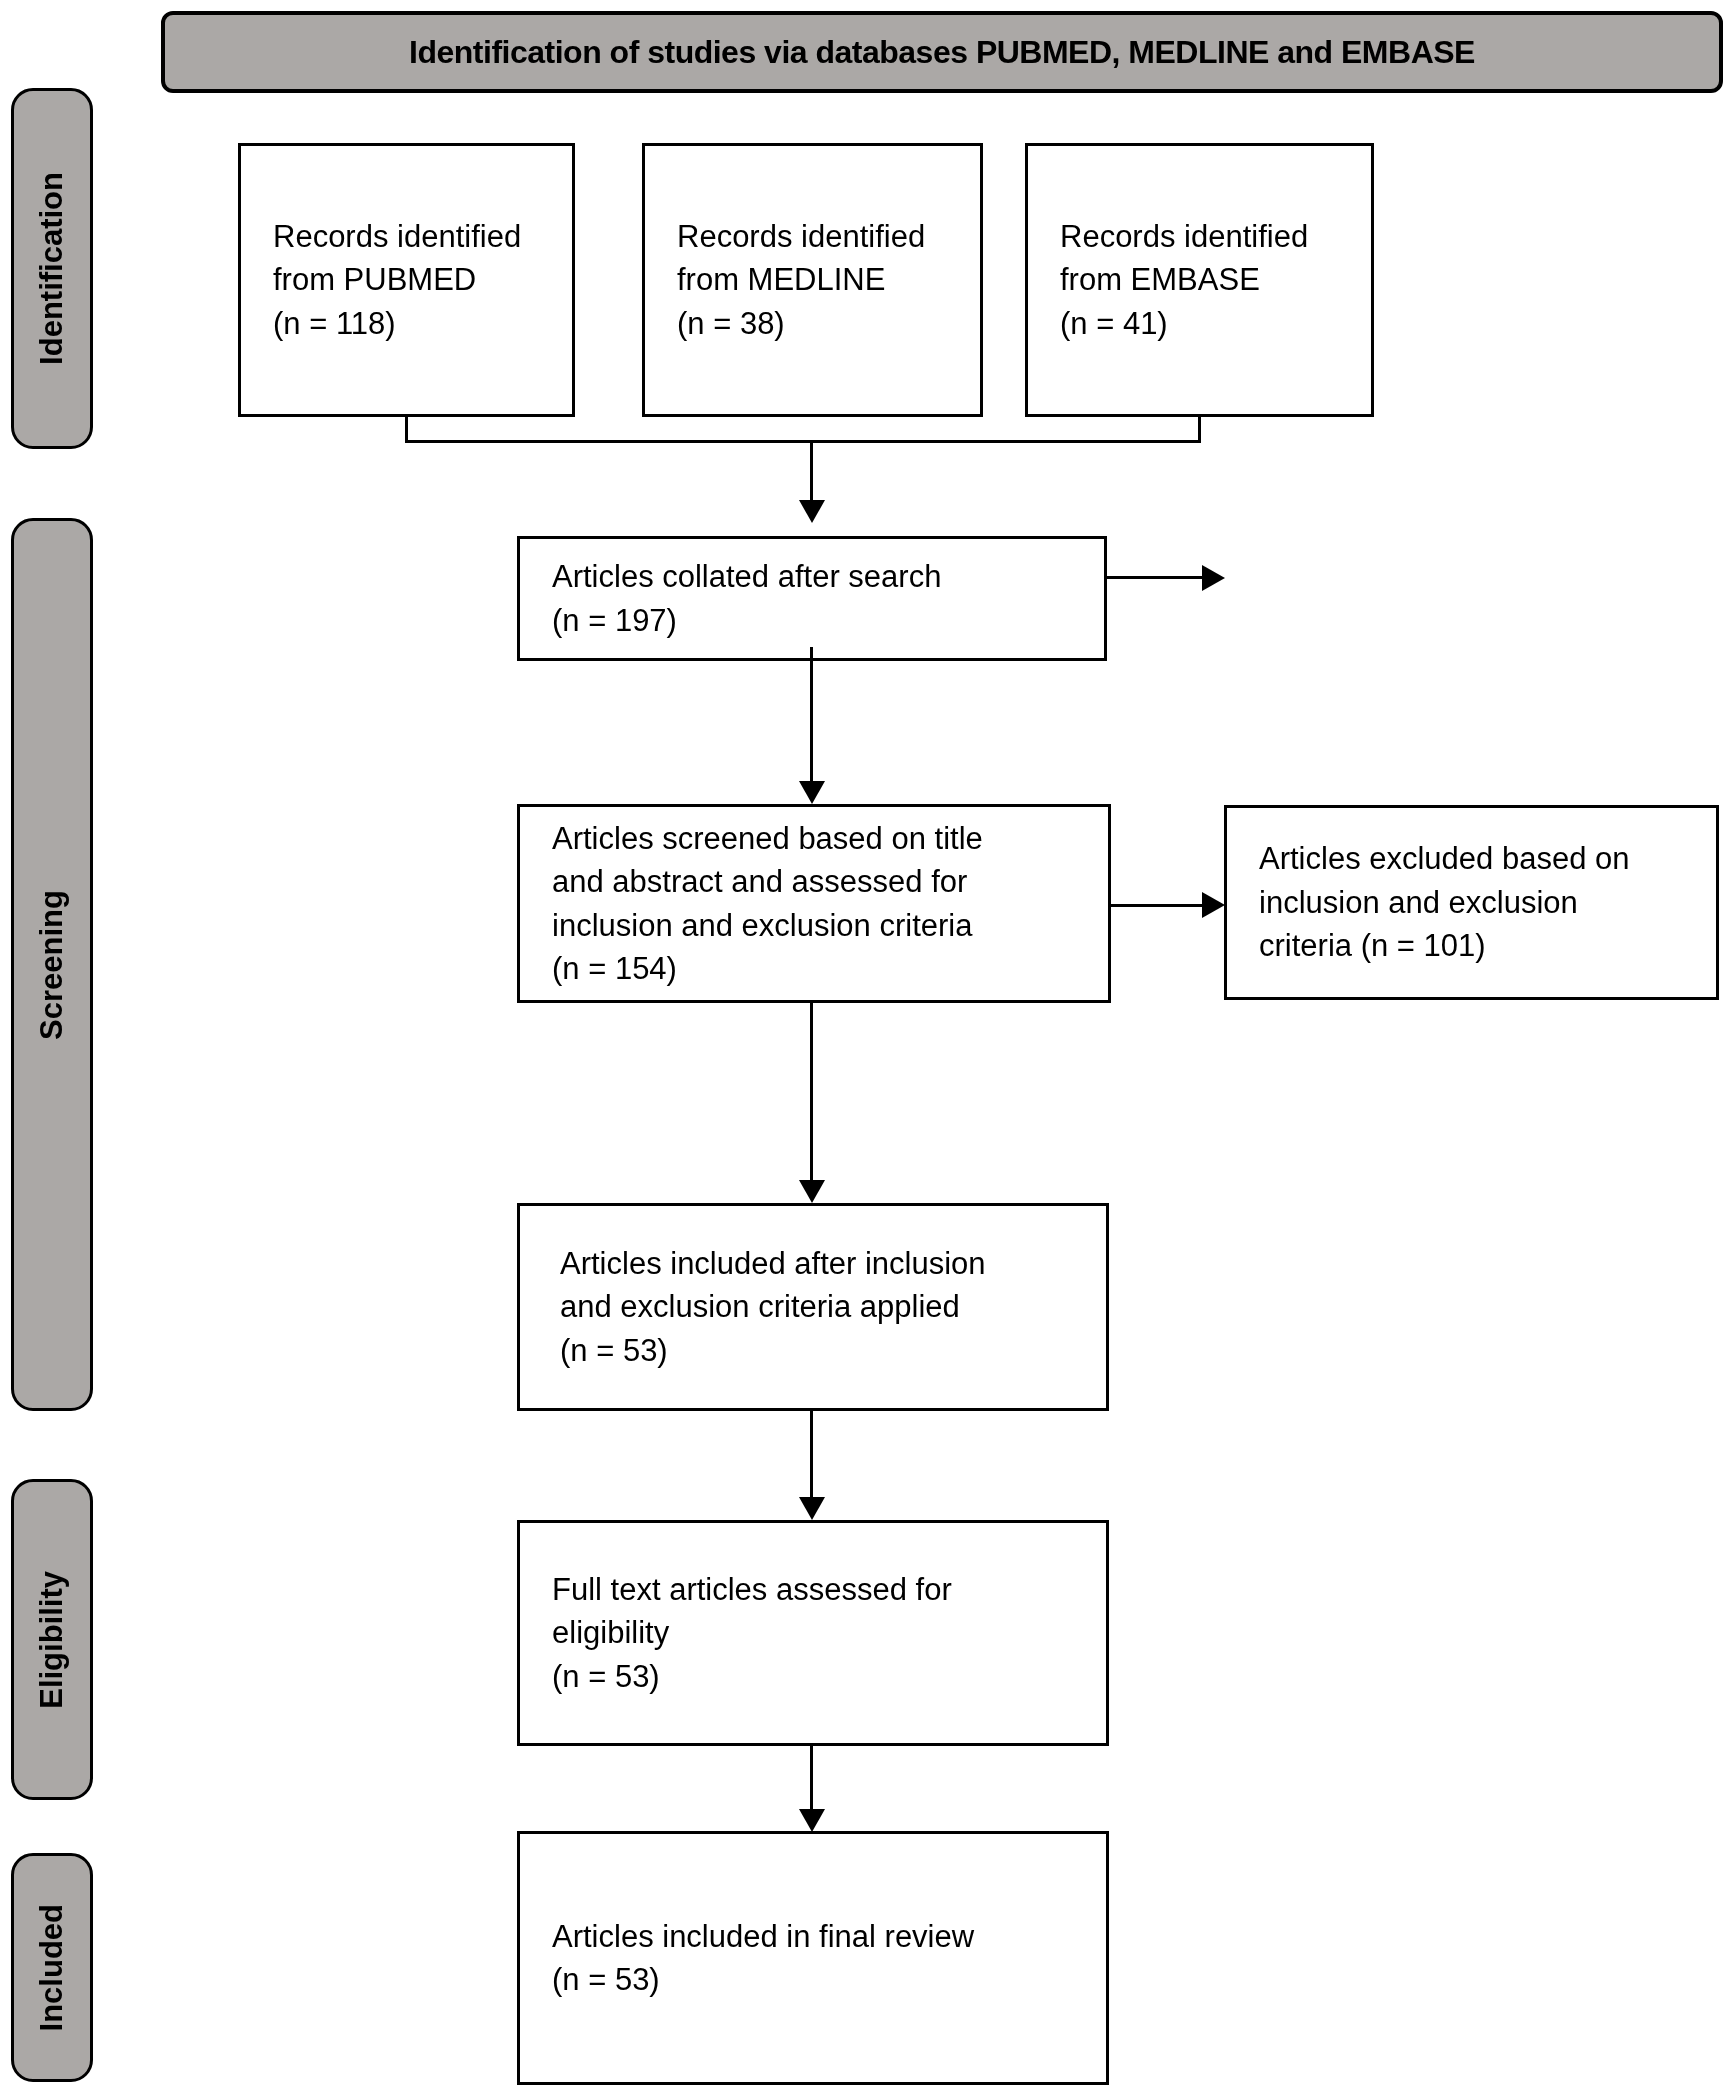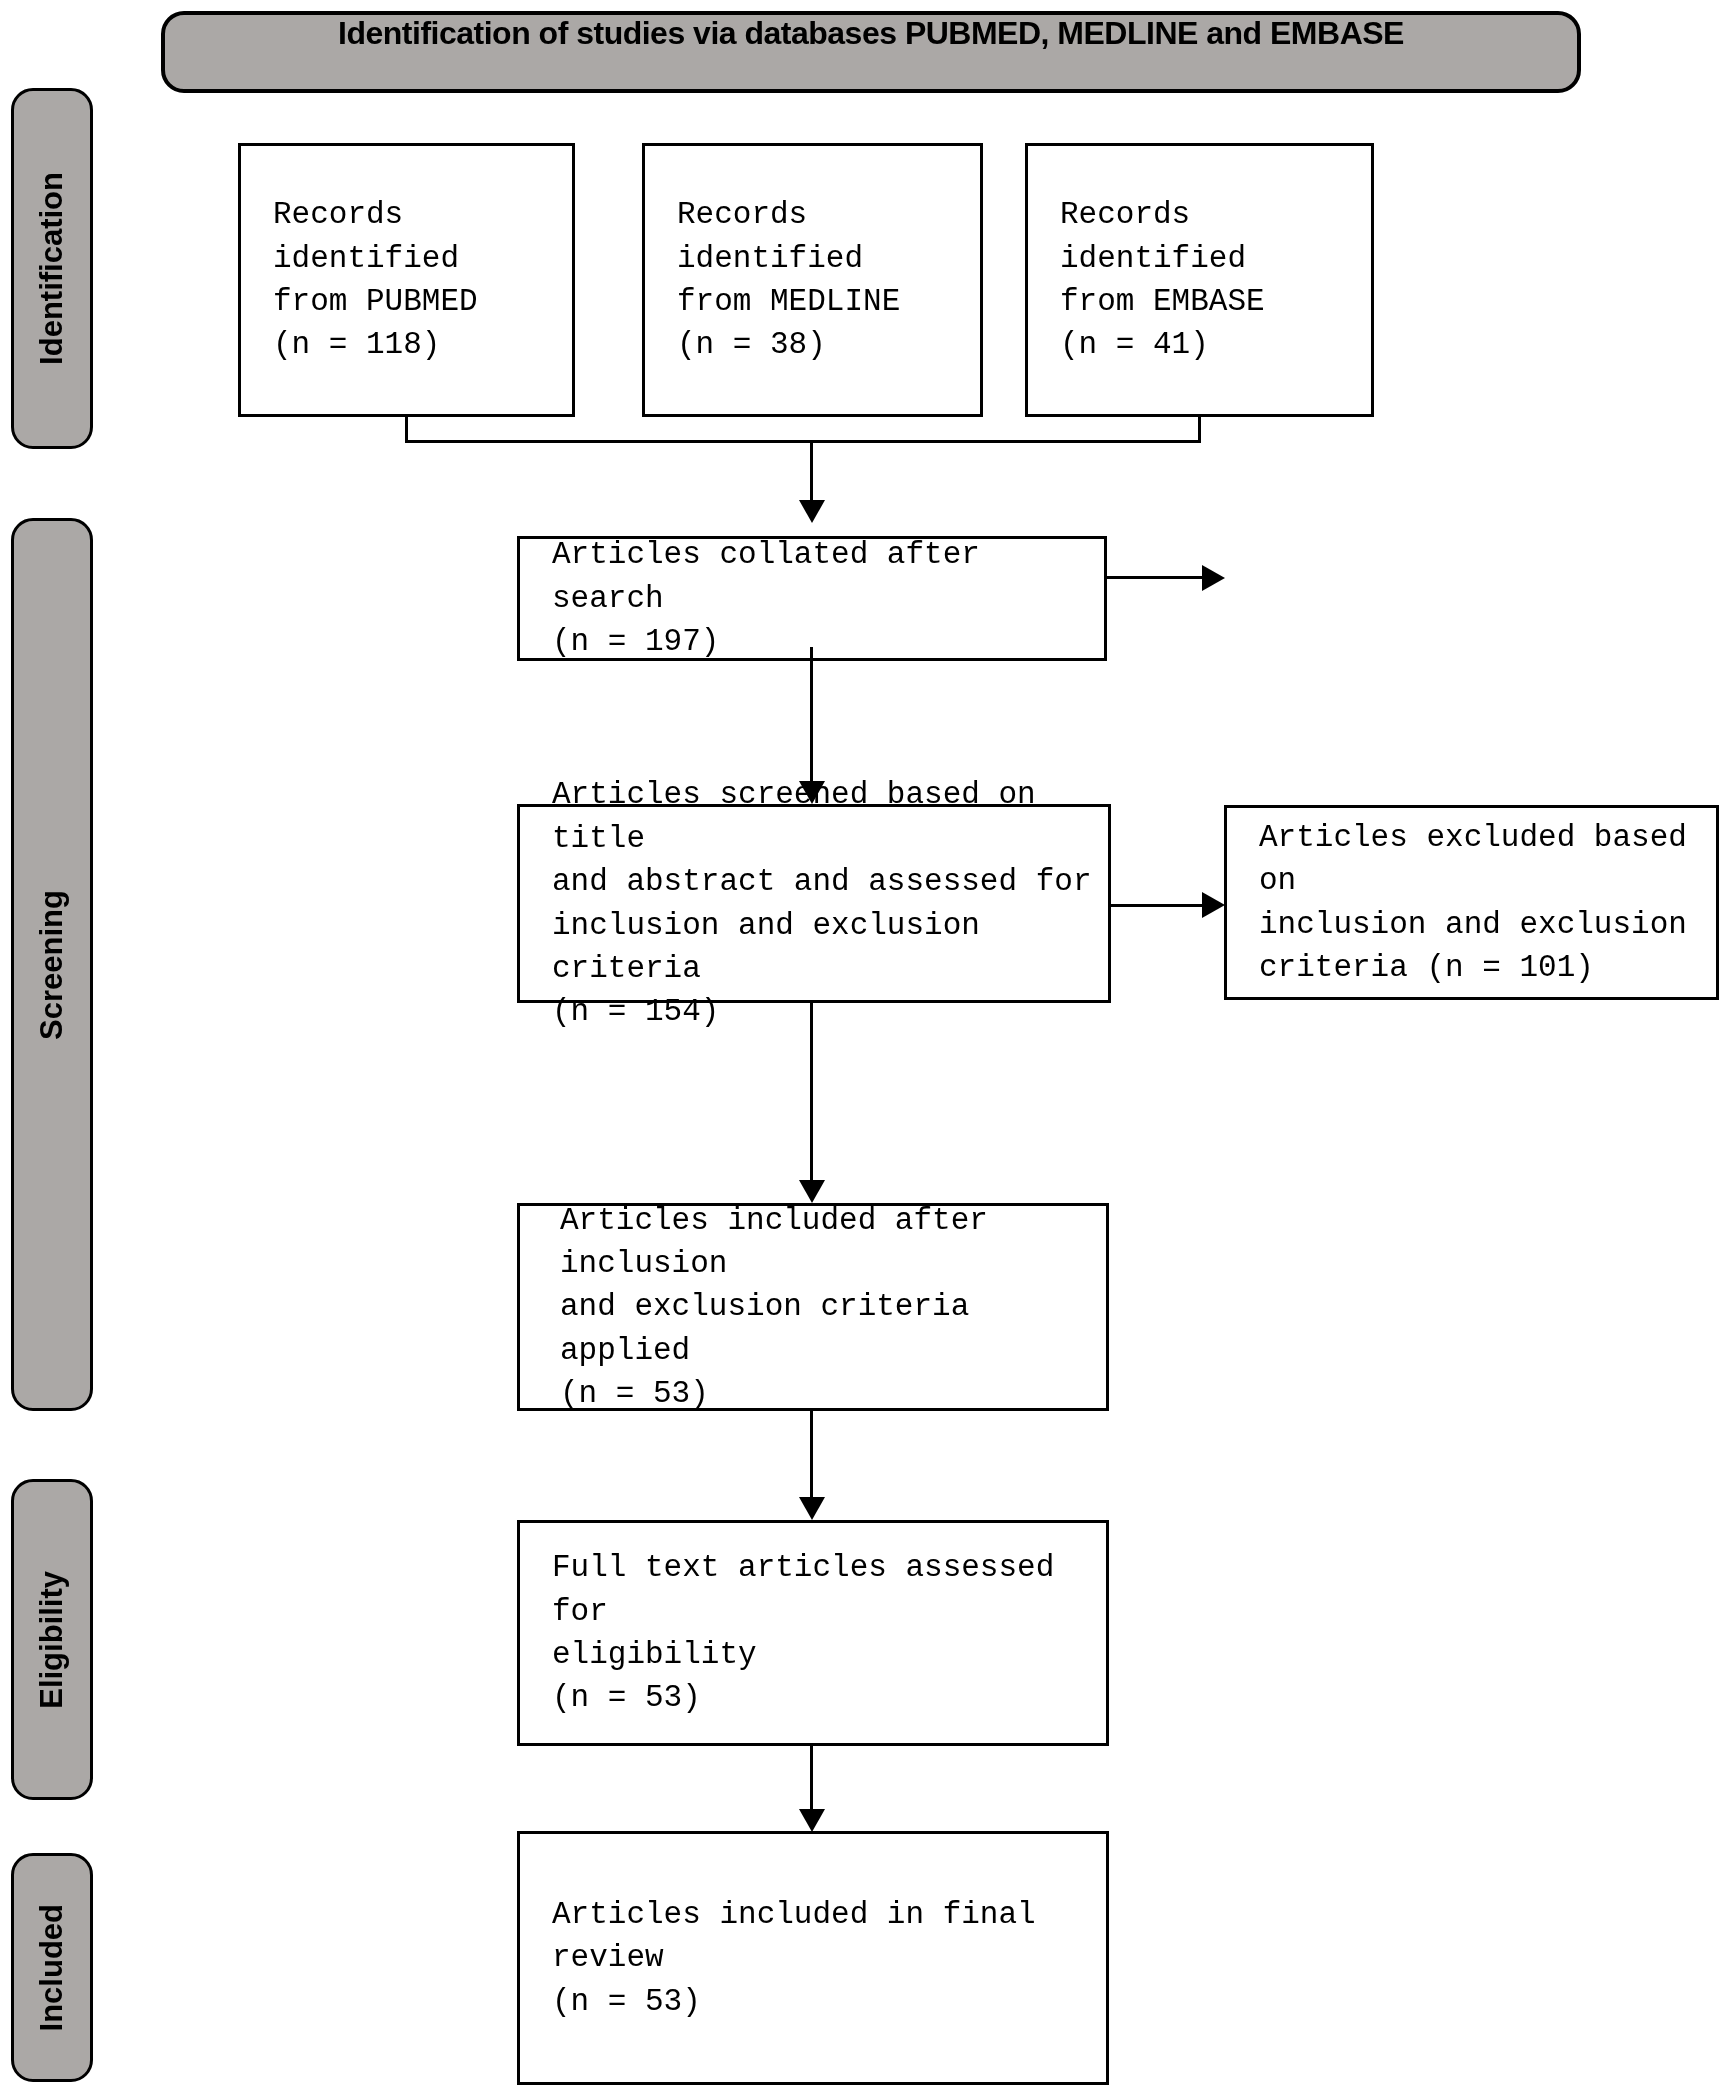--- a/index.html
+++ b/index.html
@@ -13,25 +13,25 @@
     width:1731px;
     height:2097px;
     background:var(--box_white,#fff);
     font-family:"Liberation Sans", sans-serif;
     color:#000;
     overflow:hidden;
   }
   .canvas *{box-sizing:border-box;}
   .banner{
     position:absolute;
-    left:161px;top:11px;width:1420px;height:82px;
+    left:161px;top:11px;width:1562px;height:82px;
     background:var(--banner_gray,#aba8a6);
     border:4px solid var(--line_black,#000);
-    border-radius:23px;
-    display:flex;align-items:flex-start;justify-content:center;
+    border-radius:12px;
+    display:flex;align-items:center;justify-content:center;
     font-weight:bold;font-size:32px;letter-spacing:-0.5px;
     text-align:center;
   }
   .stage{
     position:absolute;
     left:11px;width:82px;
     background:var(--banner_gray,#aba8a6);
     border:3.5px solid var(--line_black,#000);
     border-radius:22px;
     display:flex;align-items:center;justify-content:center;
@@ -46,21 +46,20 @@
   .stage-screening{top:518px;height:893px;}
   .stage-eligibility{top:1479px;height:321px;}
   .stage-included{top:1853px;height:229px;}
   .fbox{
     position:absolute;
     background:var(--box_white,#fff);
     border:3.5px solid var(--line_black,#000);
     display:flex;align-items:center;
     font-size:31px;line-height:1.4;
     padding:5px 15px 5px 32px;
-    font-family:Liberation Mono, monospace;
   }
   .fbox-text{white-space:pre-line;}
   .box-pubmed{left:238px;top:143px;width:337px;height:274px;}
   .box-medline{left:642px;top:143px;width:341px;height:274px;}
   .box-embase{left:1025px;top:143px;width:349px;height:274px;}
   .box-collated{left:517px;top:536px;width:590px;height:125px;}
   .box-duplicates{left:1224px;top:525px;width:476px;height:113px;}
   .box-screened{left:517px;top:804px;width:594px;height:199px;}
   .box-excluded{left:1224px;top:805px;width:495px;height:195px;}
   .box-included-after{left:517px;top:1203px;width:592px;height:208px;padding-left:40px;}

